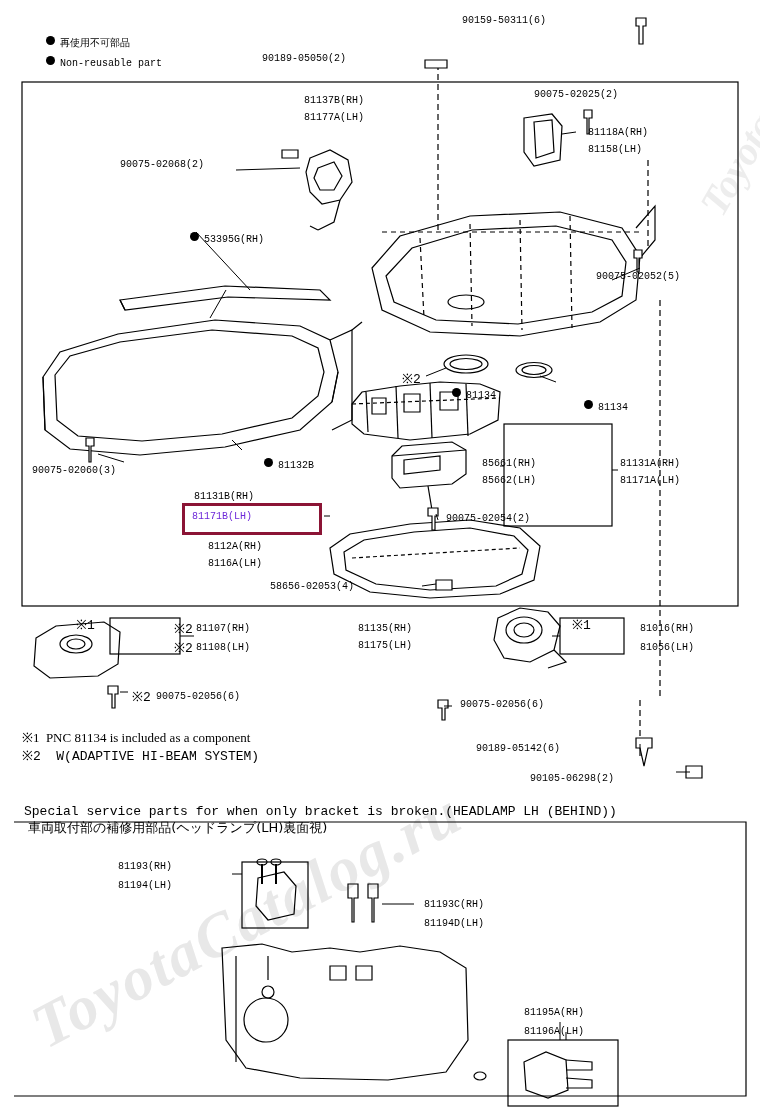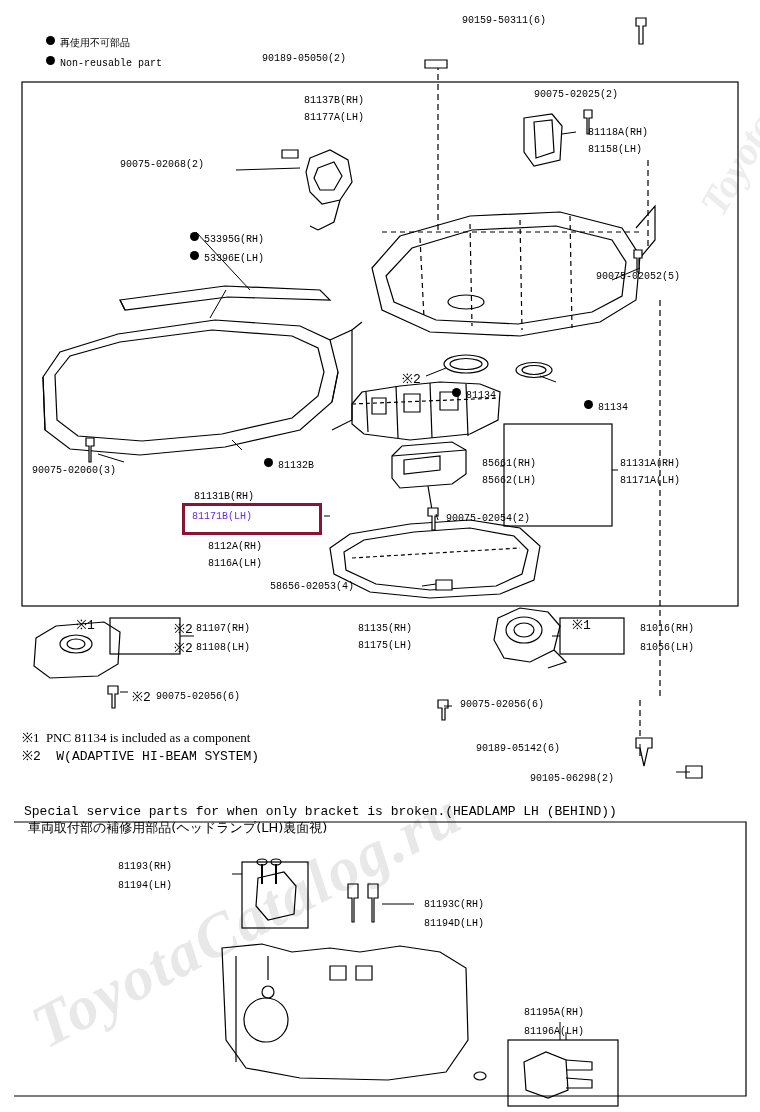--- a/index.html
+++ b/index.html
@@ -204,23 +204,20 @@
   <div class="lbl" style="left:304px;top:92px;">81137B(RH)
 81177A(LH)</div>
   <div class="lbl" style="left:534px;top:86px;">90075-02025(2)</div>
   <div class="lbl" style="left:588px;top:124px;">81118A(RH)
 81158(LH)</div>
   <div class="lbl" style="left:120px;top:156px;">90075-02068(2)</div>
 
   <div class="lbl" style="left:166px;top:214px;">
     <span class="dot"></span><span>53395G(RH)</span>
   </div>
-  <div class="lbl" style="left:166px;top:233px;">
-    <span class="dot"></span><span>53396E(LH)</span>
-  </div>
 
   <div class="lbl" style="left:596px;top:268px;">90075-02052(5)</div>
 
   <div class="lbl small" style="left:402px;top:372px;">※2</div>
   <div class="lbl" style="left:428px;top:370px;">
     <span class="dot"></span><span>81134</span>
   </div>
   <div class="lbl" style="left:560px;top:382px;">
     <span class="dot"></span><span>81134</span>
   </div>

